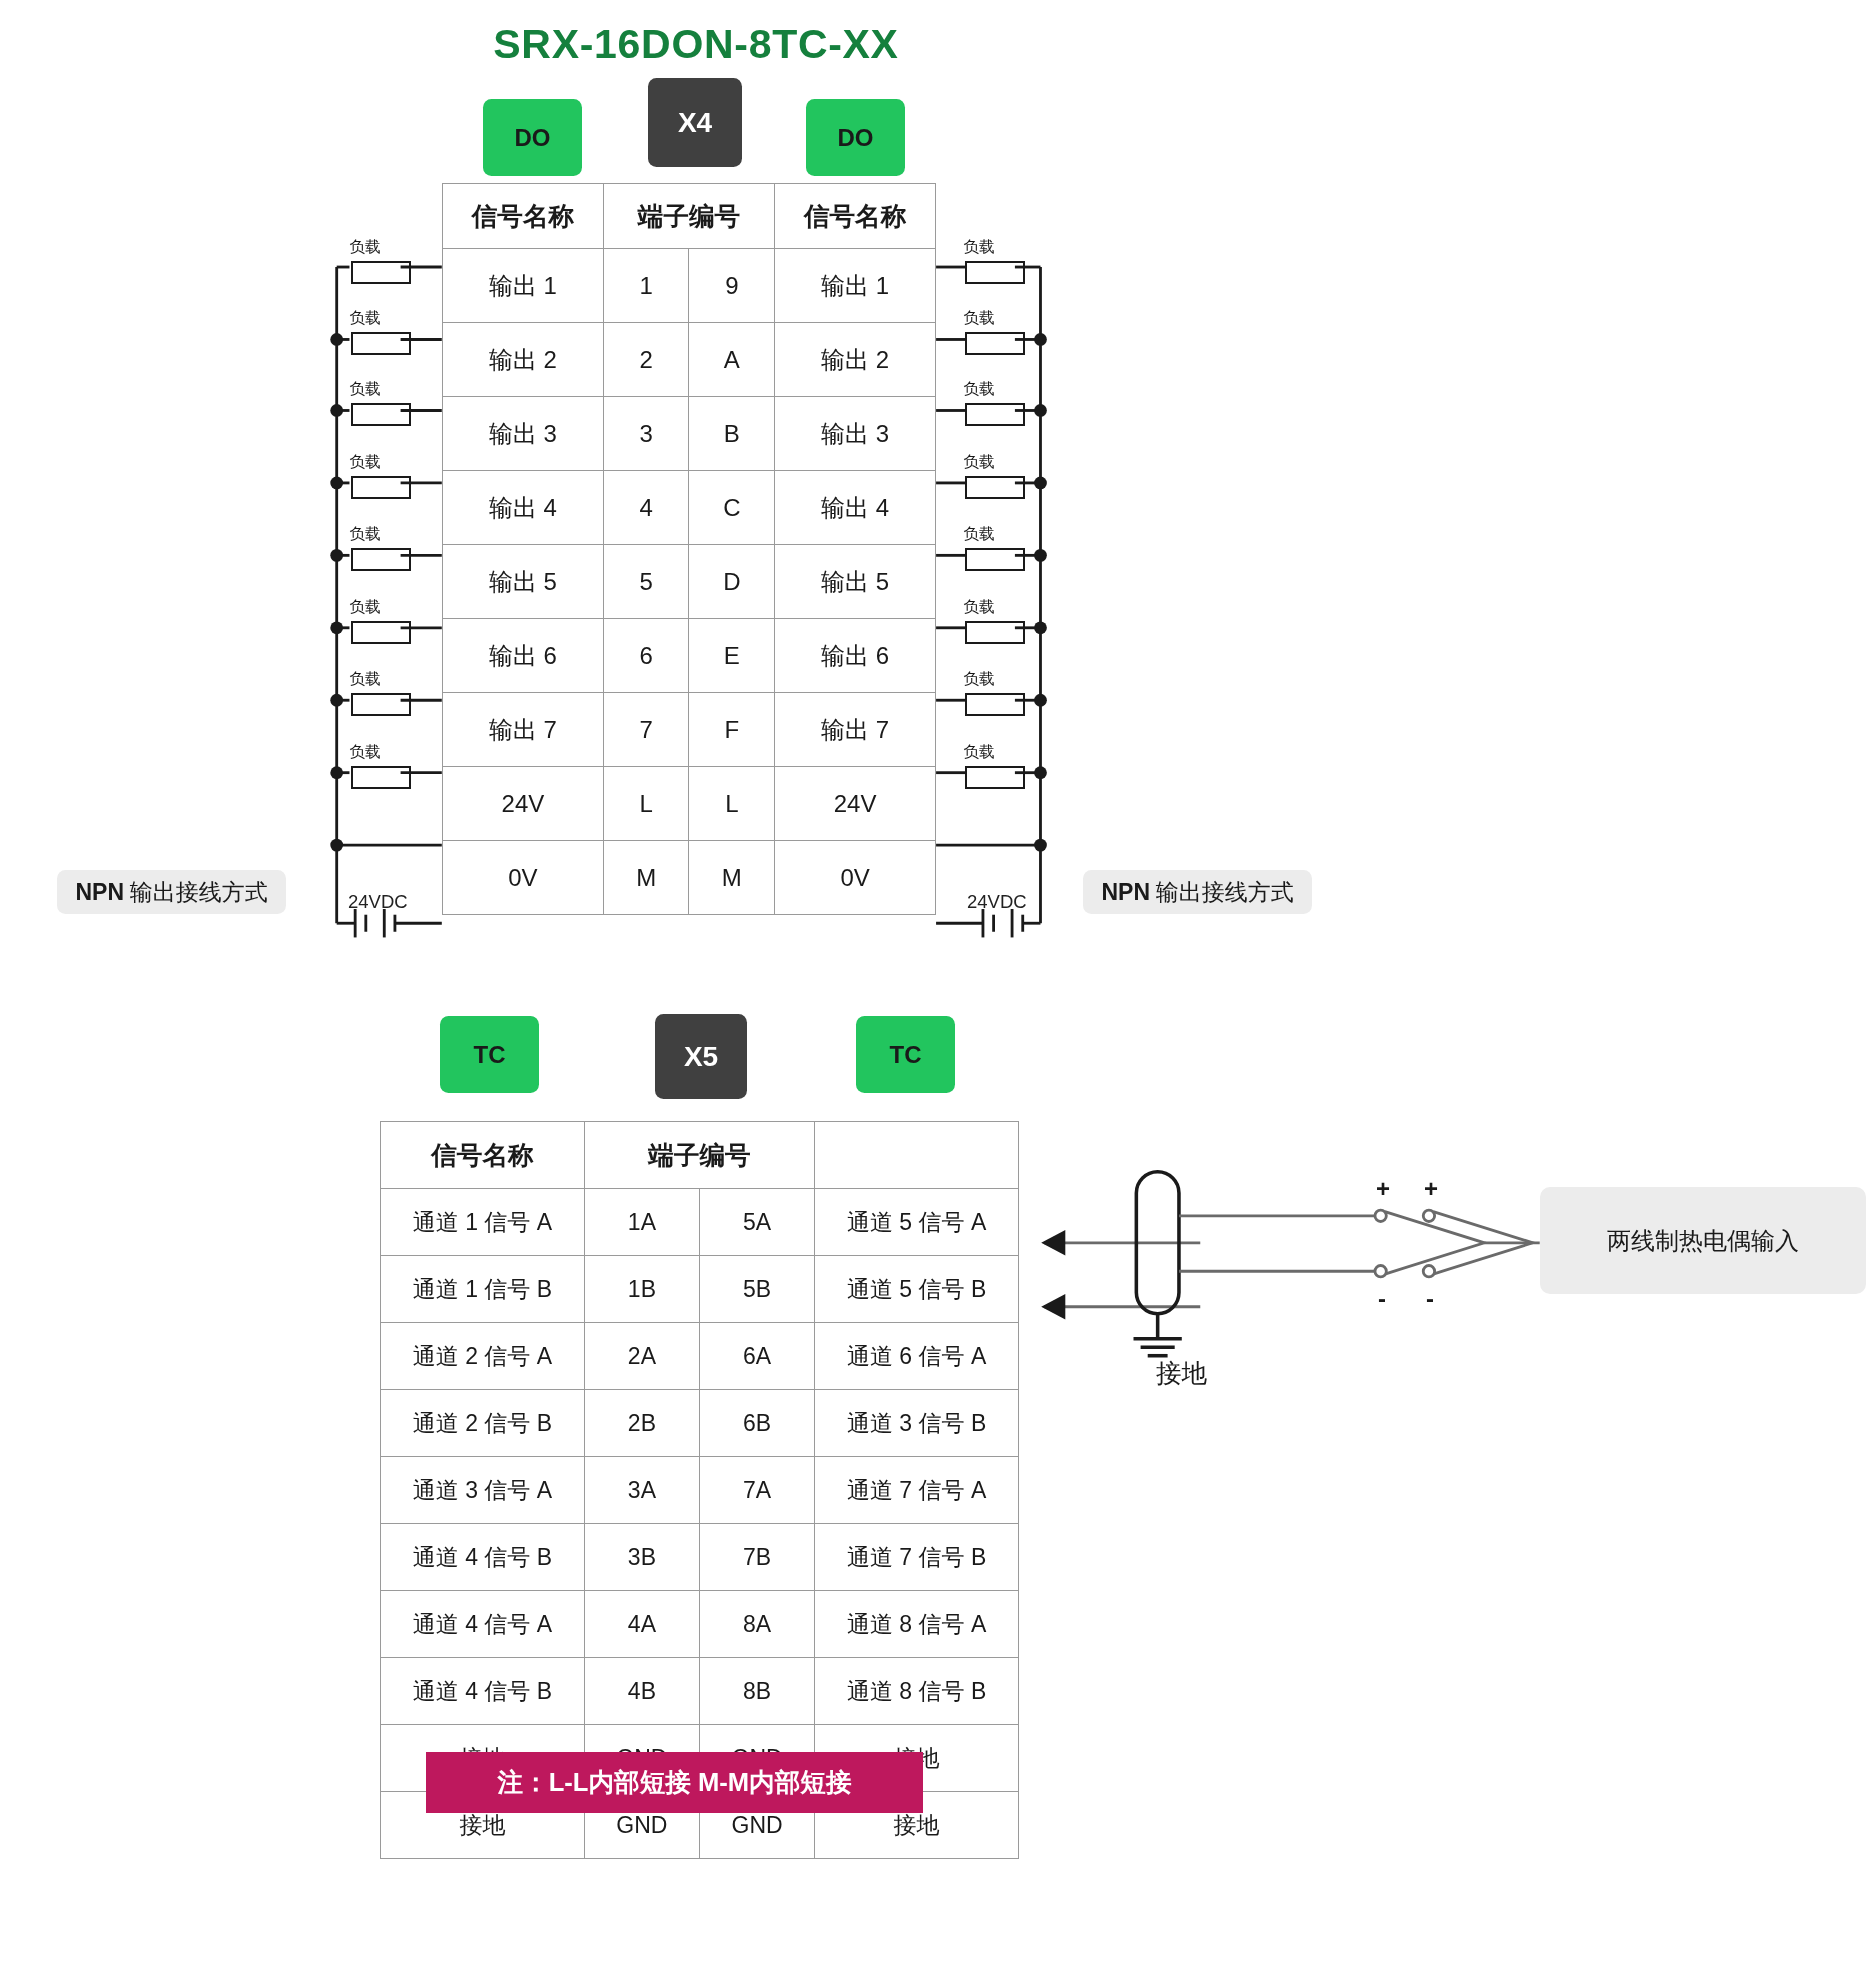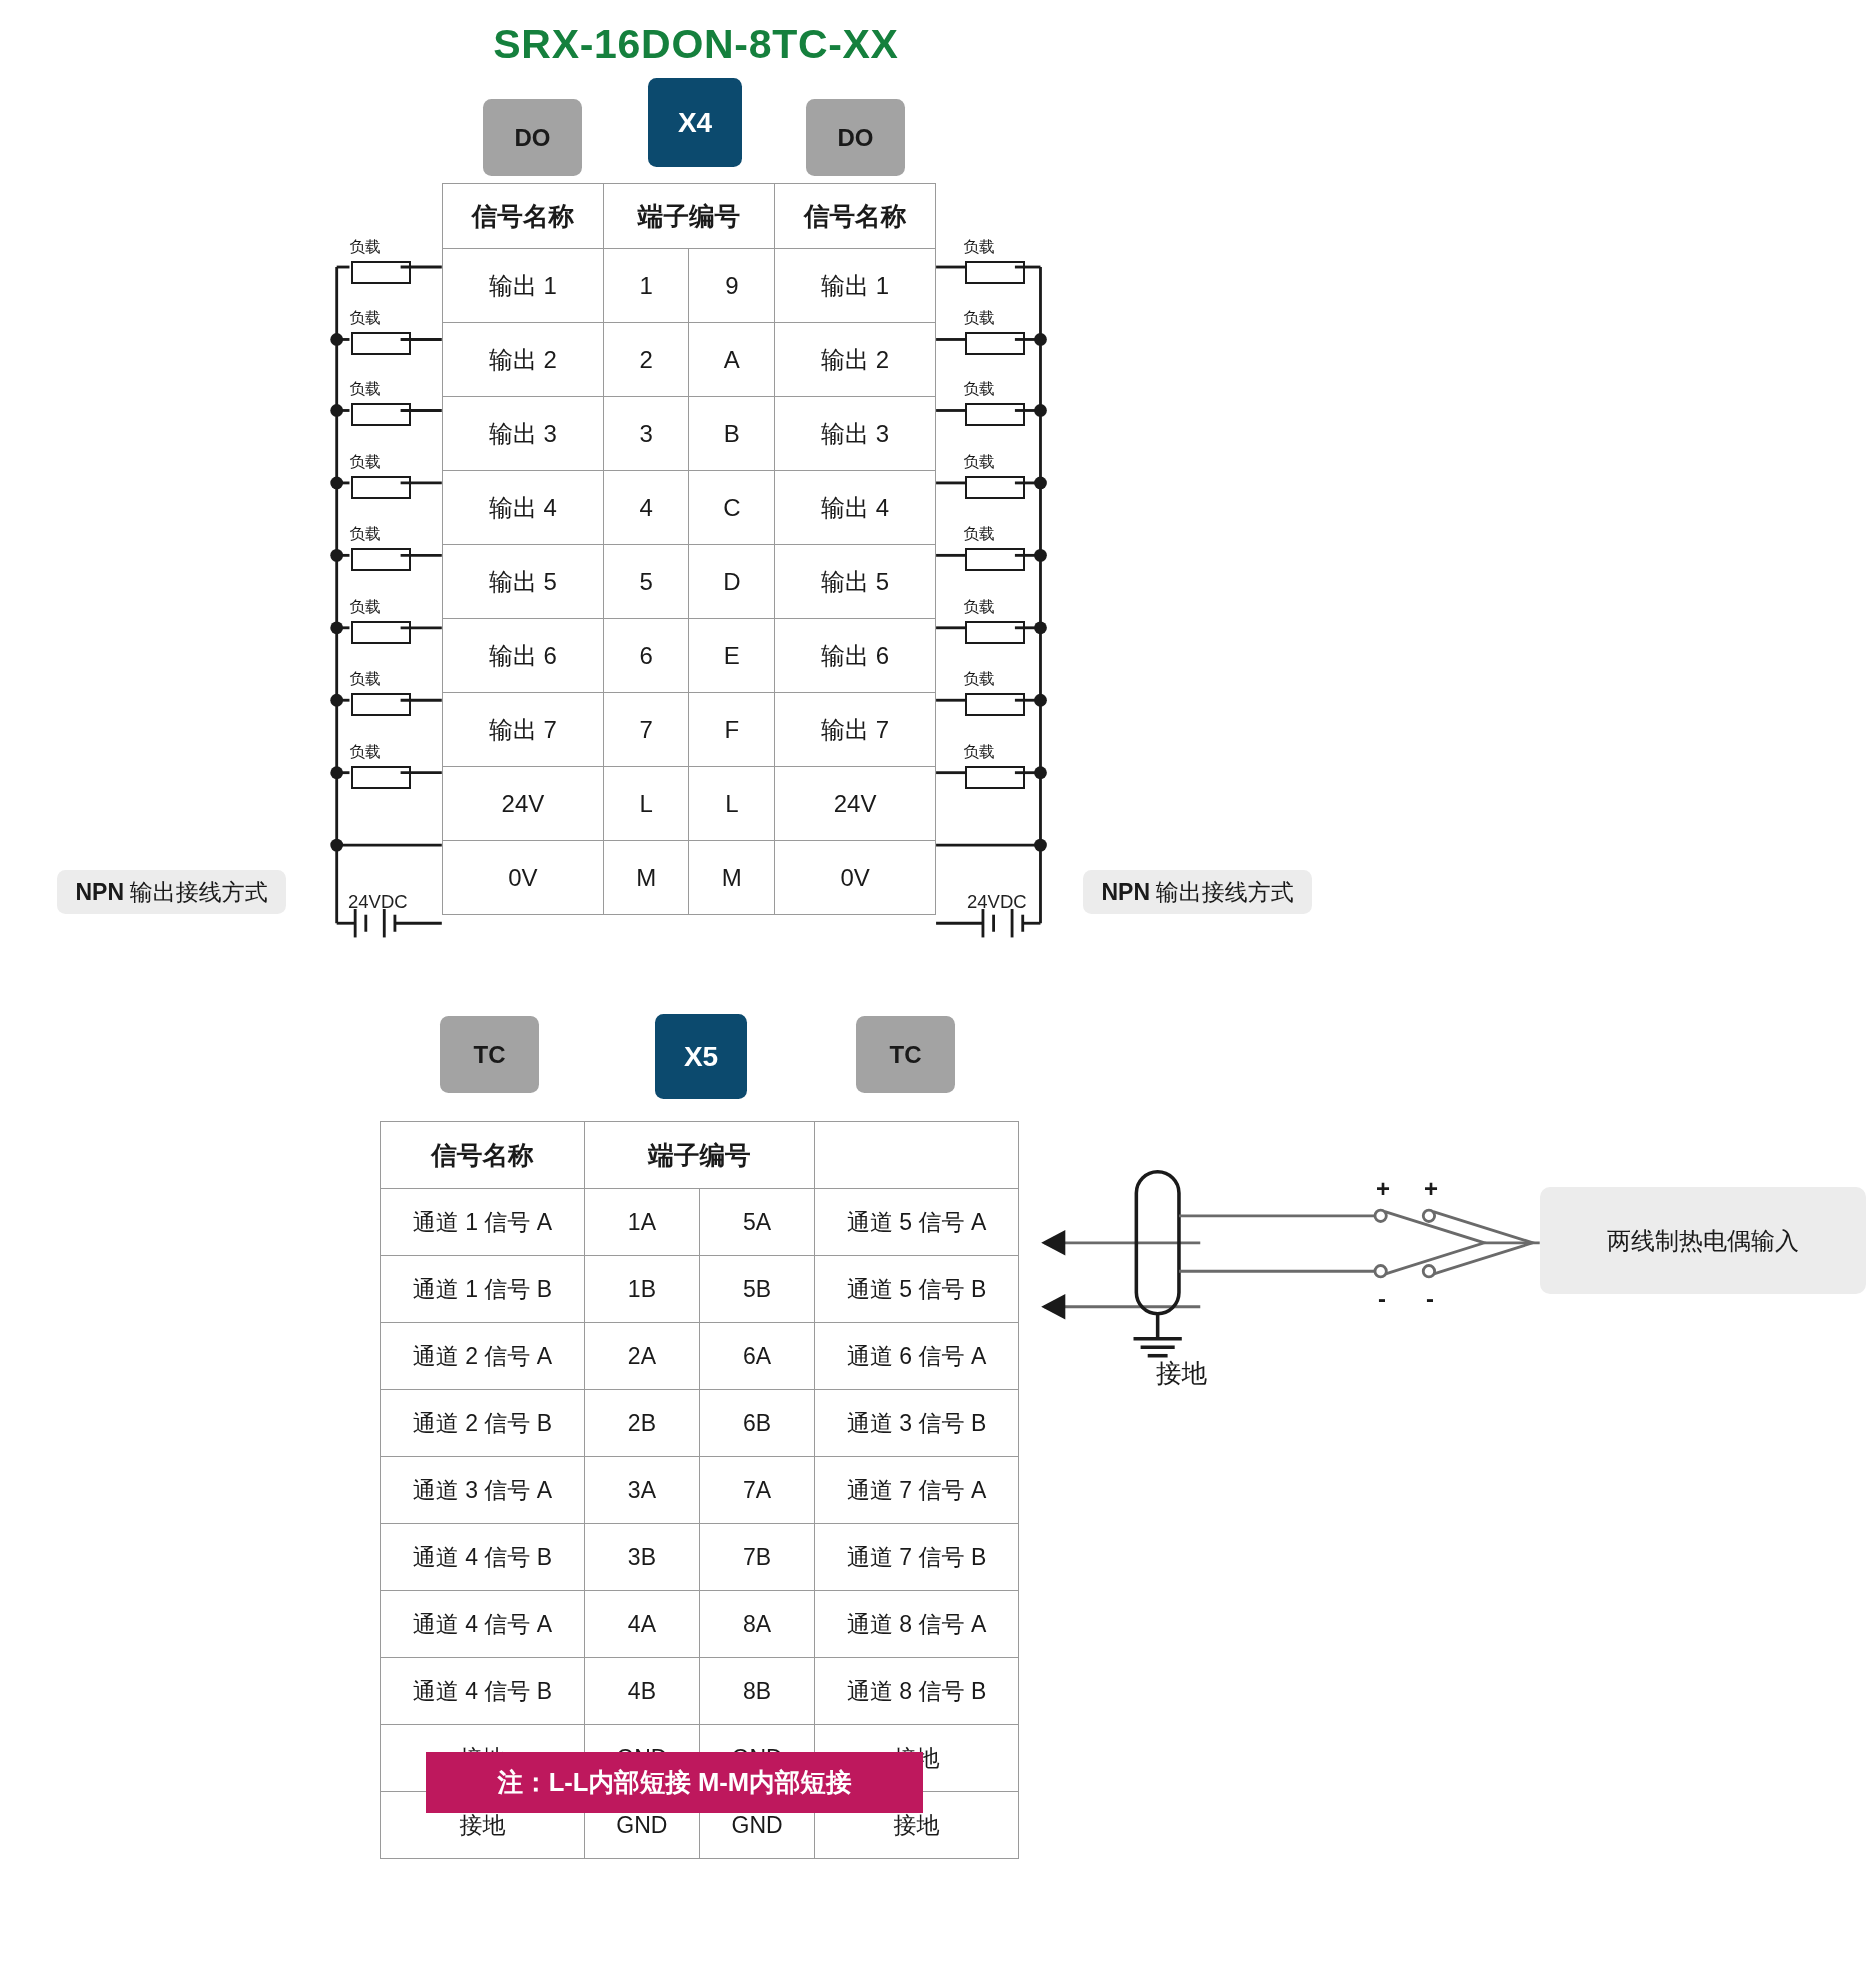--- a/index.html
+++ b/index.html
@@ -32,22 +32,22 @@
   
   .chip {
     position: absolute;
     display: flex;
     align-items: center;
     justify-content: center;
     border-radius: 8.5px;
     font-weight: bold;
     font-size: 24px;
   }
-  .chip.grey { background: #a3a3a3; color: #1a1a1a; }
-  .chip.red  { background: #0c4a6e; color: #ffffff; font-size: 28px; }
+  .chip.grey { background: #22c55e; color: #1a1a1a; }
+  .chip.red  { background: #404040; color: #ffffff; font-size: 28px; }
 
   
   .do-table {
     position: absolute;
     left: 442px;
     top: 183px;
     width: 494px;
     border-collapse: collapse;
     background: #ffffff;
   }

